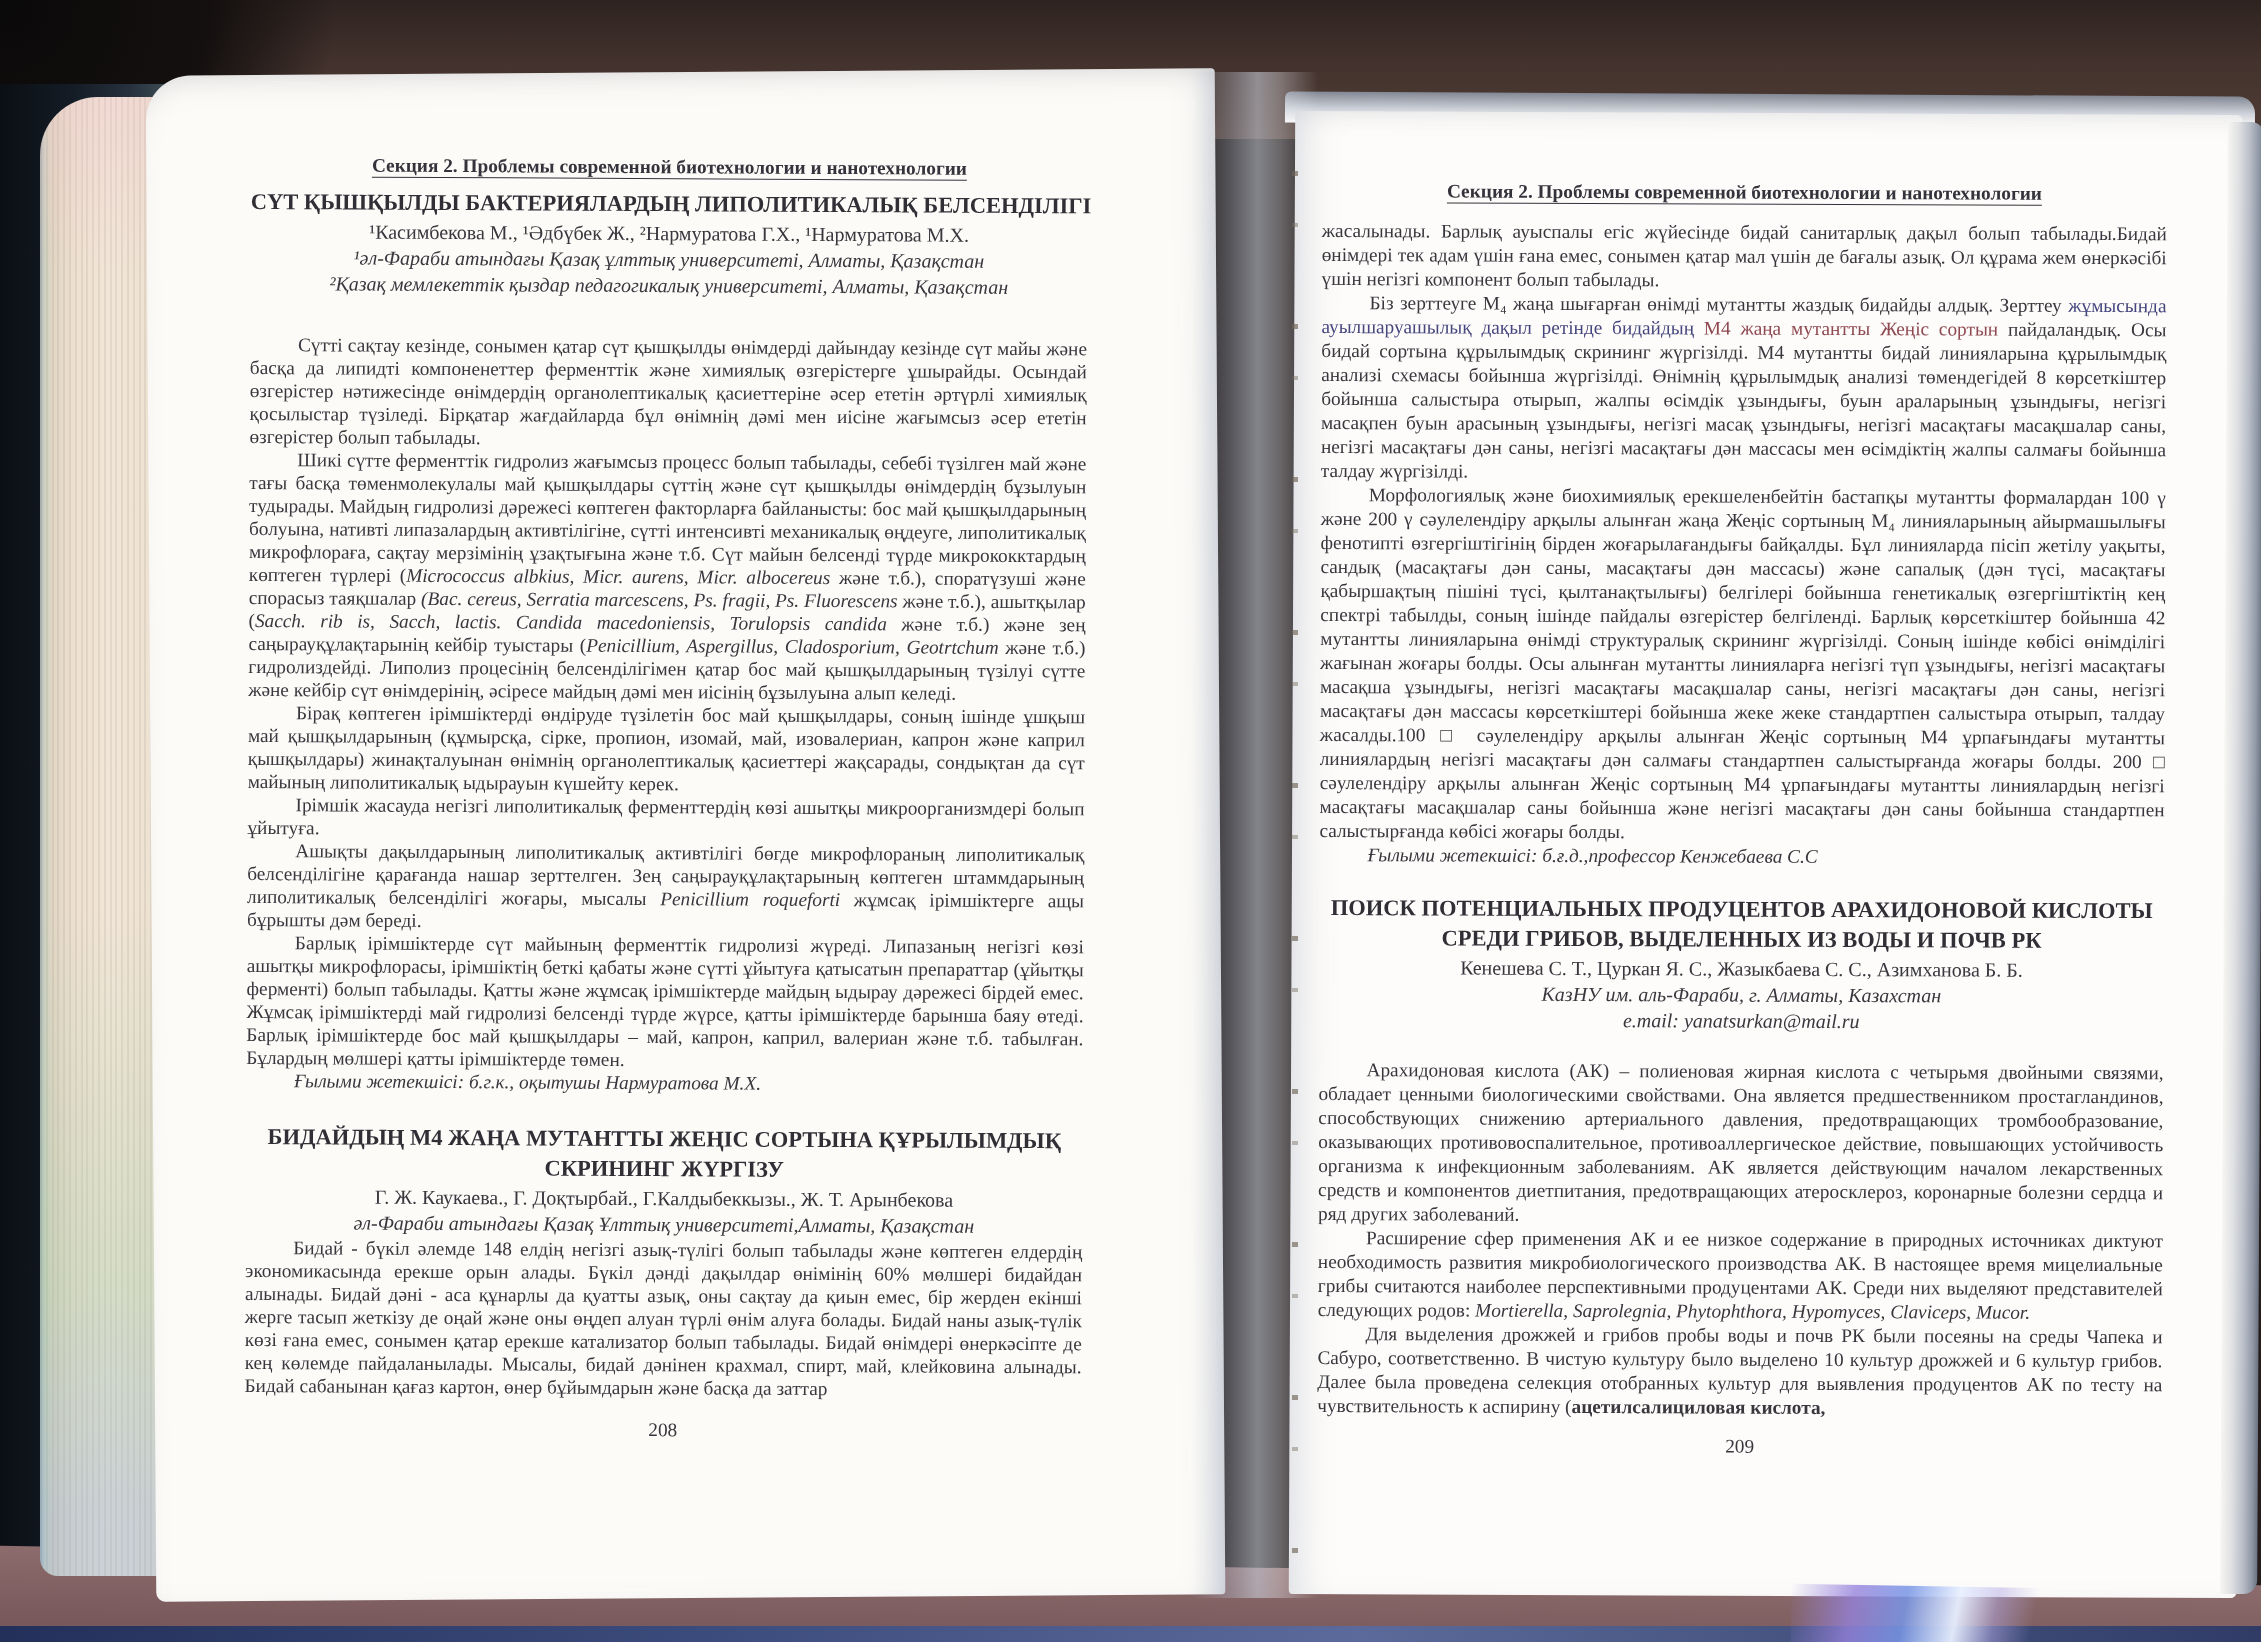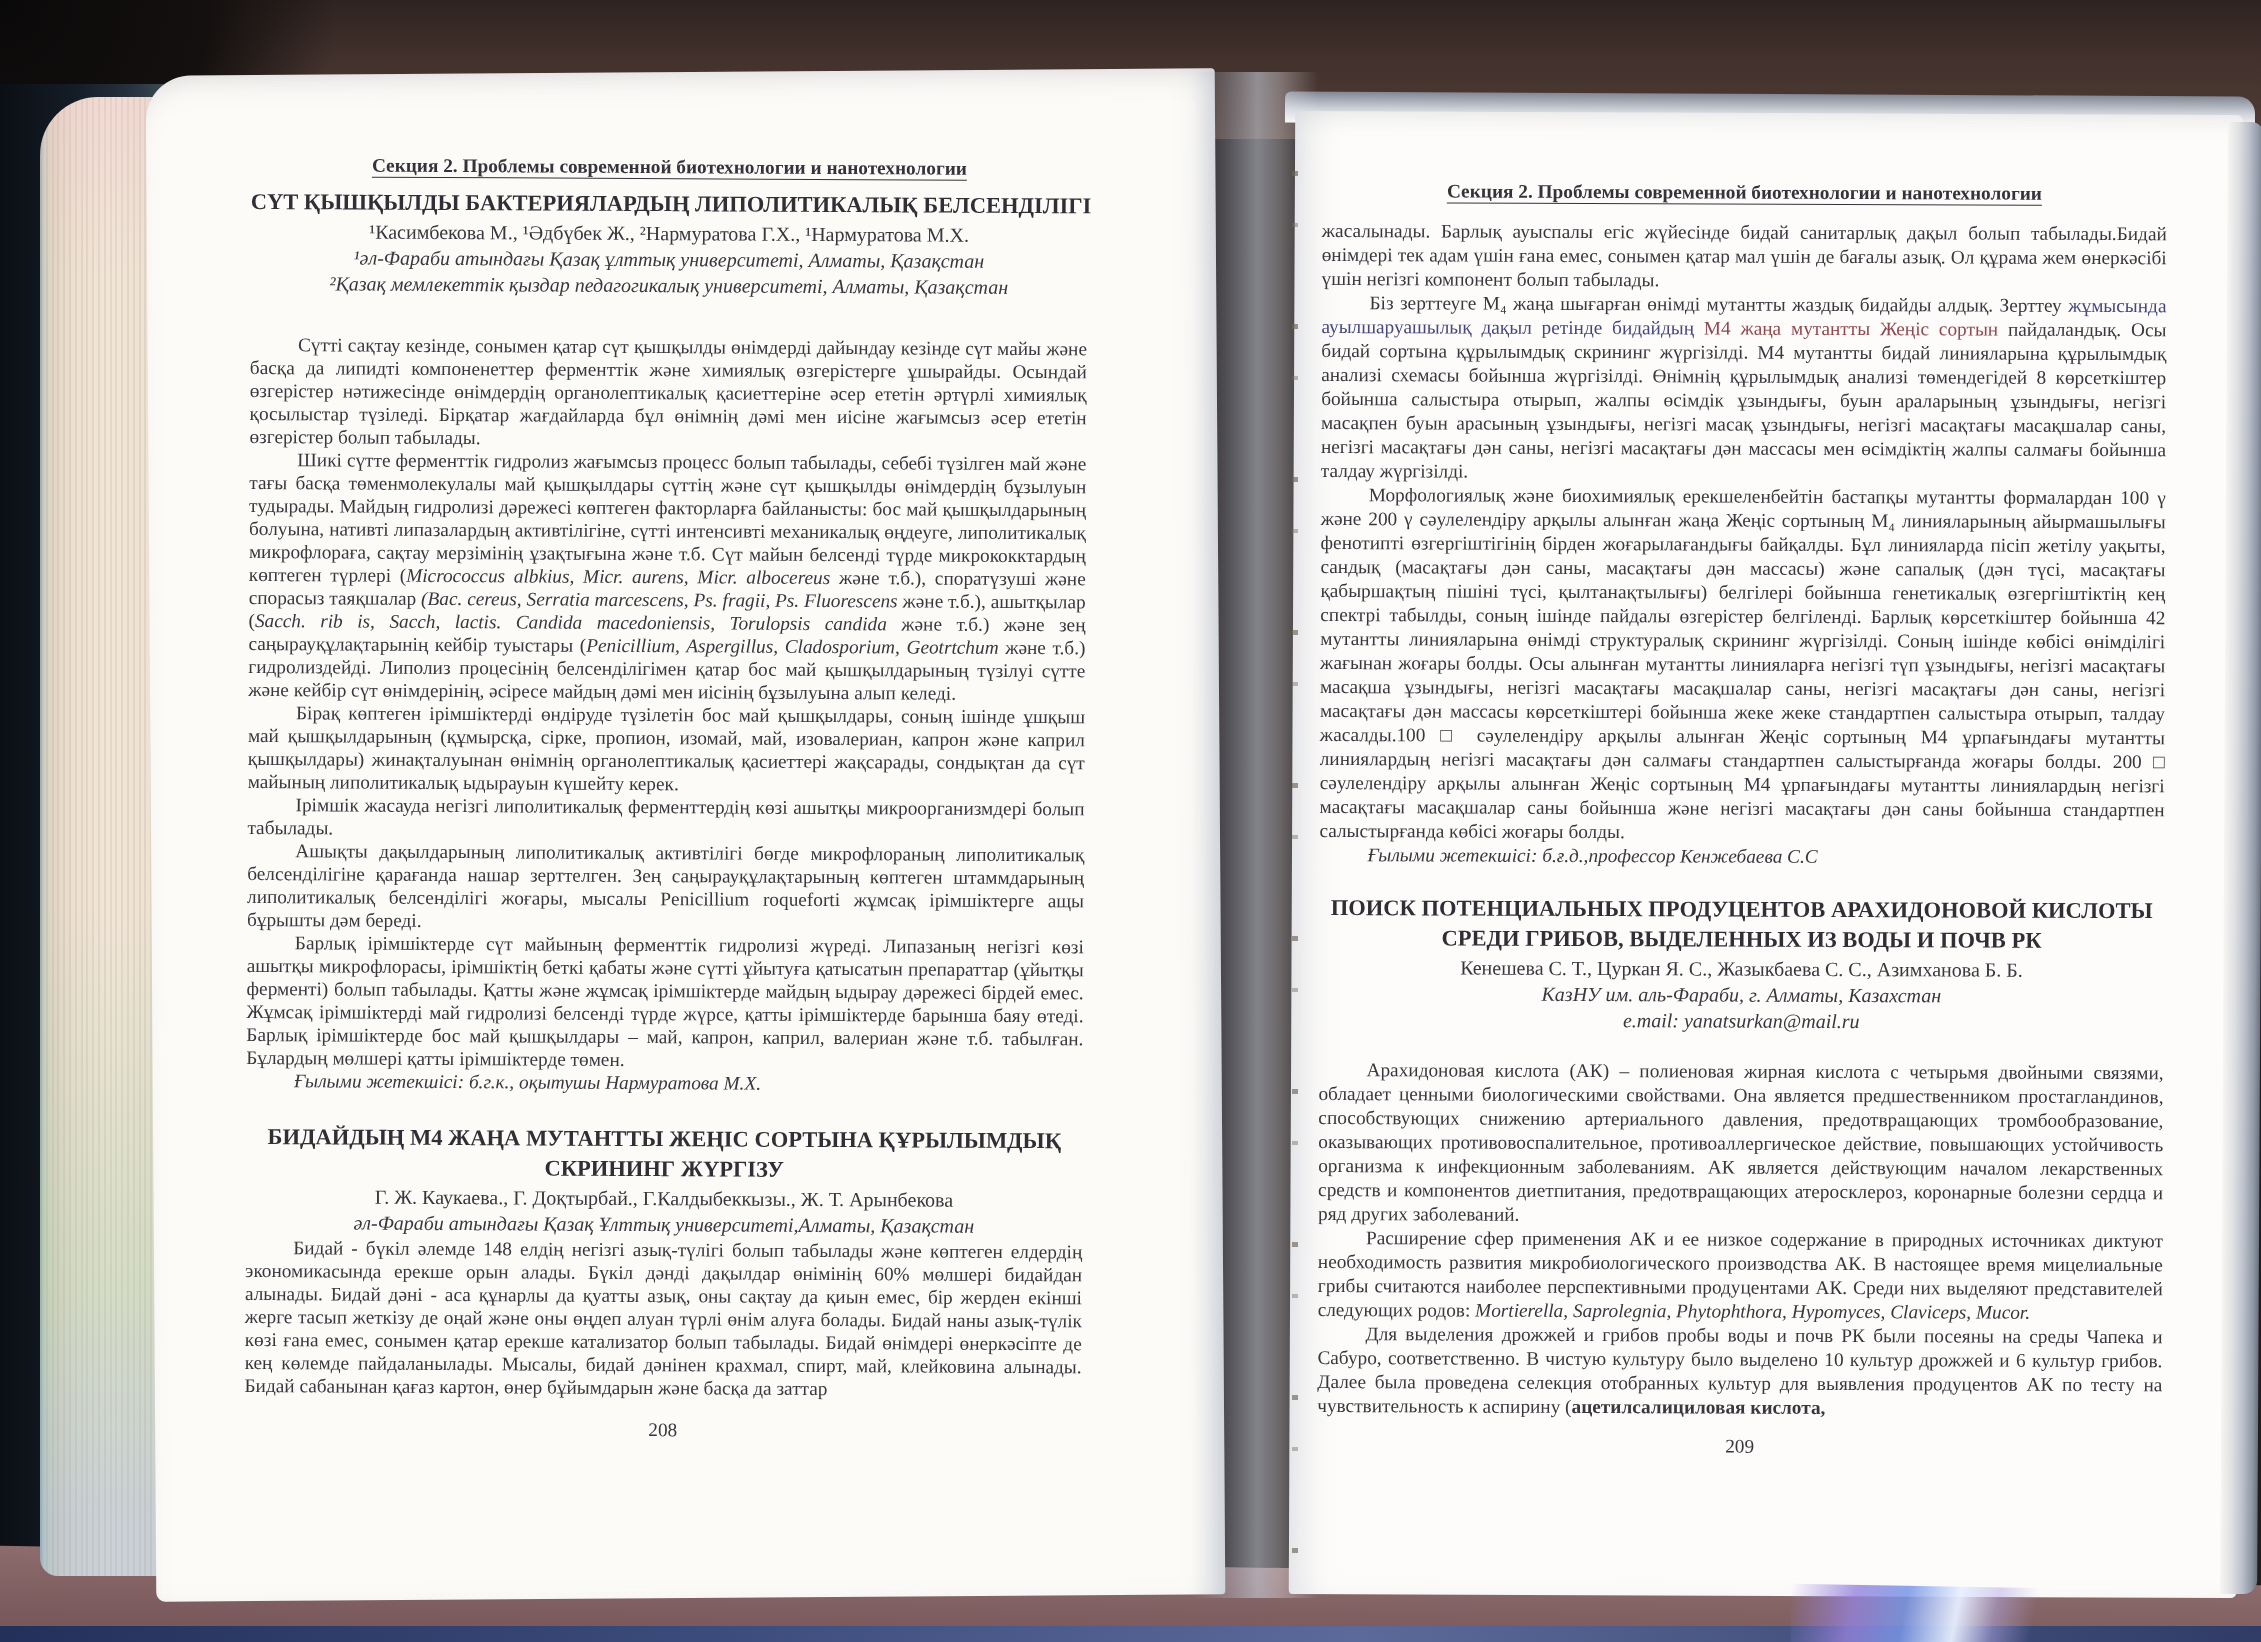--- a/index.html
+++ b/index.html
@@ -93,22 +93,22 @@
 
   <h1 class="art-title t1">СҮТ ҚЫШҚЫЛДЫ БАКТЕРИЯЛАРДЫҢ ЛИПОЛИТИКАЛЫҚ БЕЛСЕНДІЛІГІ</h1>
   <div class="authors">¹Касимбекова М., ¹Әдбүбек Ж., ²Нармуратова Г.Х., ¹Нармуратова М.Х.</div>
   <div class="affil">¹әл-Фараби атындағы Қазақ ұлттық университеті, Алматы, Қазақстан</div>
   <div class="affil">²Қазақ мемлекеттік қыздар педагогикалық университеті, Алматы, Қазақстан</div>
 
   <div class="body first">
       <p class="par"><span>Сүтті сақтау кезінде, сонымен қатар сүт қышқылды өнімдерді дайындау кезінде сүт майы және басқа да липидті компоненеттер ферменттік және химиялық өзгерістерге ұшырайды. Осындай өзгерістер нәтижесінде өнімдердің органолептикалық қасиеттеріне әсер ететін әртүрлі химиялық қосылыстар түзіледі. Бірқатар жағдайларда бұл өнімнің дәмі мен иісіне жағымсыз әсер ететін өзгерістер болып табылады.</span></p>
       <p class="par"><span>Шикі сүтте ферменттік гидролиз жағымсыз процесс болып табылады, себебі түзілген май және тағы басқа төменмолекулалы май қышқылдары сүттің және сүт қышқылды өнімдердің бұзылуын тудырады. Майдың гидролизі дәрежесі көптеген факторларға байланысты: бос май қышқылдарының болуына, нативті липазалардың активтілігіне, сүтті интенсивті механикалық өңдеуге, липолитикалық микрофлораға, сақтау мерзімінің ұзақтығына және т.б. Сүт майын белсенді түрде микрококктардың көптеген түрлері (</span><span style="font-style: italic;">Micrococcus albkius, Micr. aurens, Micr. albocereus</span><span> және т.б.), споратүзуші және спорасыз таяқшалар </span><span style="font-style: italic;">(Bac. cereus, Serratia marcescens, Ps. fragii, Ps. Fluorescens</span><span> және т.б.), ашытқылар (</span><span style="font-style: italic;">Sacch. rib is, Sacch, lactis. Candida macedoniensis, Torulopsis candida</span><span> және т.б.) және зең саңырауқұлақтарынің кейбір туыстары (</span><span style="font-style: italic;">Penicillium, Aspergillus, Cladosporium, Geotrtchum</span><span> және т.б.) гидролиздейді. Липолиз процесінің белсенділігімен қатар бос май қышқылдарының түзілуі сүтте және кейбір сүт өнімдерінің, әсіресе майдың дәмі мен иісінің бұзылуына алып келеді.</span></p>
       <p class="par"><span>Бірақ көптеген ірімшіктерді өндіруде түзілетін бос май қышқылдары, соның ішінде ұшқыш май қышқылдарының (құмырсқа, сірке, пропион, изомай, май, изовалериан, капрон және каприл қышқылдары) жинақталуынан өнімнің органолептикалық қасиеттері жақсарады, сондықтан да сүт майының липолитикалық ыдырауын күшейту керек.</span></p>
-      <p class="par"><span>Ірімшік жасауда негізгі липолитикалық ферменттердің көзі ашытқы микроорганизмдері болып табылады.</span></p>
-      <p class="par"><span>Ашықты дақылдарының липолитикалық активтілігі бөгде микрофлораның липолитикалық белсенділігіне қарағанда нашар зерттелген. Зең саңырауқұлақтарының көптеген штаммдарының липолитикалық белсенділігі жоғары, мысалы </span><span style="">Penicillium roqueforti</span><span> жұмсақ ірімшіктерге ащы бұрышты дәм береді.</span></p>
+      <p class="par"><span>Ірімшік жасауда негізгі липолитикалық ферменттердің көзі ашытқы микроорганизмдері болып ұйытуға.</span></p>
+      <p class="par"><span>Ашықты дақылдарының липолитикалық активтілігі бөгде микрофлораның липолитикалық белсенділігіне қарағанда нашар зерттелген. Зең саңырауқұлақтарының көптеген штаммдарының липолитикалық белсенділігі жоғары, мысалы </span><span style="font-style: italic;">Penicillium roqueforti</span><span> жұмсақ ірімшіктерге ащы бұрышты дәм береді.</span></p>
       <p class="par"><span>Барлық ірімшіктерде сүт майының ферменттік гидролизі жүреді. Липазаның негізгі көзі ашытқы микрофлорасы, ірімшіктің беткі қабаты және сүтті ұйытуға қатысатын препараттар (ұйытқы ферменті) болып табылады. Қатты және жұмсақ ірімшіктерде майдың ыдырау дәрежесі бірдей емес. Жұмсақ ірімшіктерді май гидролизі белсенді түрде жүрсе, қатты ірімшіктерде барынша баяу өтеді. Барлық ірімшіктерде бос май қышқылдары – май, капрон, каприл, валериан және т.б. табылған. Бұлардың мөлшері қатты ірімшіктерде төмен.</span></p>
       <p class="par advisor"><span style="font-style: italic;">Ғылыми жетекшісі: б.г.к., оқытушы Нармуратова М.Х.</span></p>
     </div>
 
   <h2 class="art-title t2">БИДАЙДЫҢ М4 ЖАҢА МУТАНТТЫ ЖЕҢІС СОРТЫНА ҚҰРЫЛЫМДЫҚ СКРИНИНГ ЖҮРГІЗУ</h2>
   <div class="authors">Г. Ж. Каукаева., Г. Доқтырбай., Г.Калдыбеккызы., Ж. Т. Арынбекова</div>
   <div class="affil">әл-Фараби атындағы Қазақ Ұлттық университеті,Алматы, Қазақстан</div>
   <div class="body second">
       <p class="par"><span>Бидай - бүкіл әлемде 148 елдің негізгі азық-түлігі болып табылады және көптеген елдердің экономикасында ерекше орын алады. Бүкіл дәнді дақылдар өнімінің 60% мөлшері бидайдан алынады. Бидай дәні - аса құнарлы да қуатты азық, оны сақтау да қиын емес, бір жерден екінші жерге тасып жеткізу де оңай және оны өңдеп алуан түрлі өнім алуға болады. Бидай наны азық-түлік көзі ғана емес, сонымен қатар ерекше катализатор болып табылады. Бидай өнімдері өнеркәсіпте де кең көлемде пайдаланылады. Мысалы, бидай дәнінен крахмал, спирт, май, клейковина алынады. Бидай сабанынан қағаз картон, өнер бұйымдарын және басқа да заттар</span></p>
     </div>

